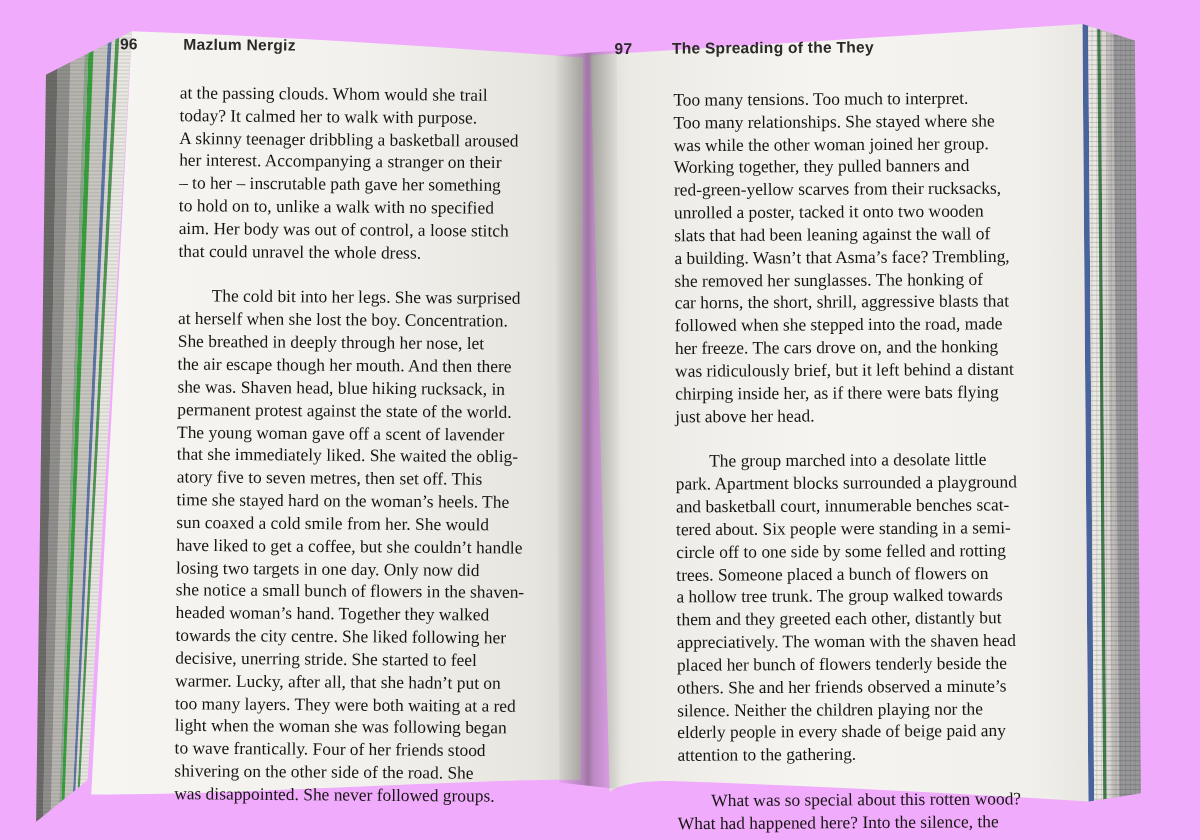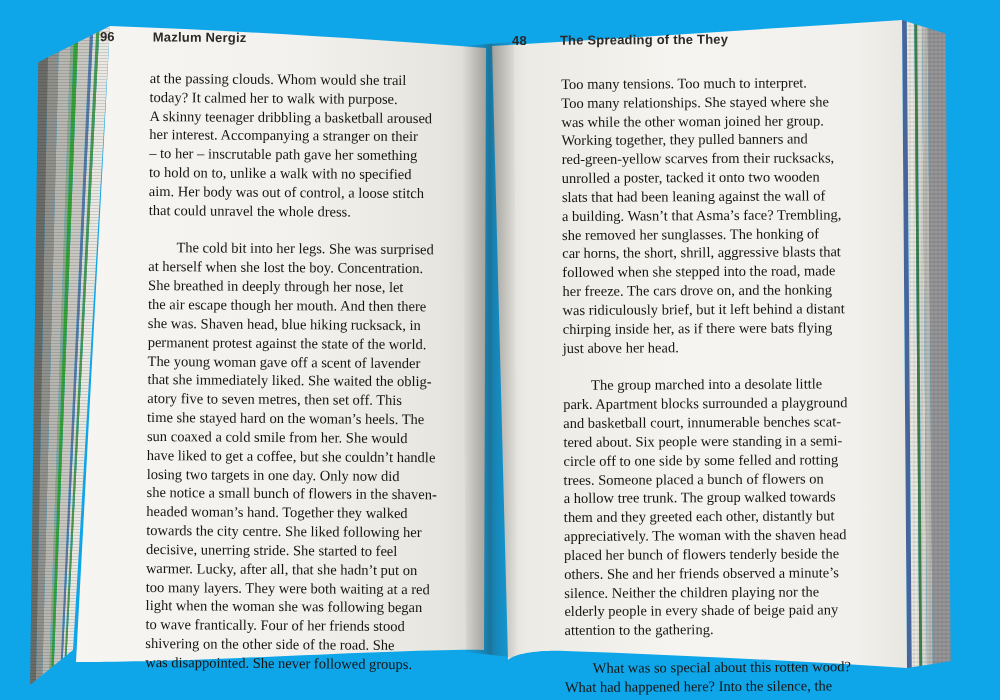--- a/index.html
+++ b/index.html
@@ -8,21 +8,21 @@
     width: 1000px;
     height: 700px;
     background: #000;
     overflow: hidden;
     font-family: "Liberation Serif", "DejaVu Serif", serif;
   }
   .stage {
     position: relative;
     width: 1000px;
     height: 700px;
-    background: #0ea5e9;
+    background: #f0abfc;
   }
   svg.bookart {
     position: absolute;
     left: 0; top: 0;
     width: 1000px; height: 700px;
     display: block;
   }
   
   .running-header {
     position: absolute;
@@ -162,21 +162,21 @@
 decisive, unerring stride. She started to feel
 warmer. Lucky, after all, that she hadn’t put on
 too many layers. They were both waiting at a red
 light when the woman she was following began
 to wave frantically. Four of her friends stood
 shivering on the other side of the road. She
 was disappointed. She never followed groups.</p>
   </div>
 
   <div class="running-header right">
-    <span>48</span>
+    <span>97</span>
     <span>The Spreading of the They</span>
   </div>
   <div class="page-text right">
     <p class="para">Too many tensions. Too much to interpret.
 Too many relationships. She stayed where she
 was while the other woman joined her group.
 Working together, they pulled banners and
 red-green-yellow scarves from their rucksacks,
 unrolled a poster, tacked it onto two wooden
 slats that had been leaning against the wall of

